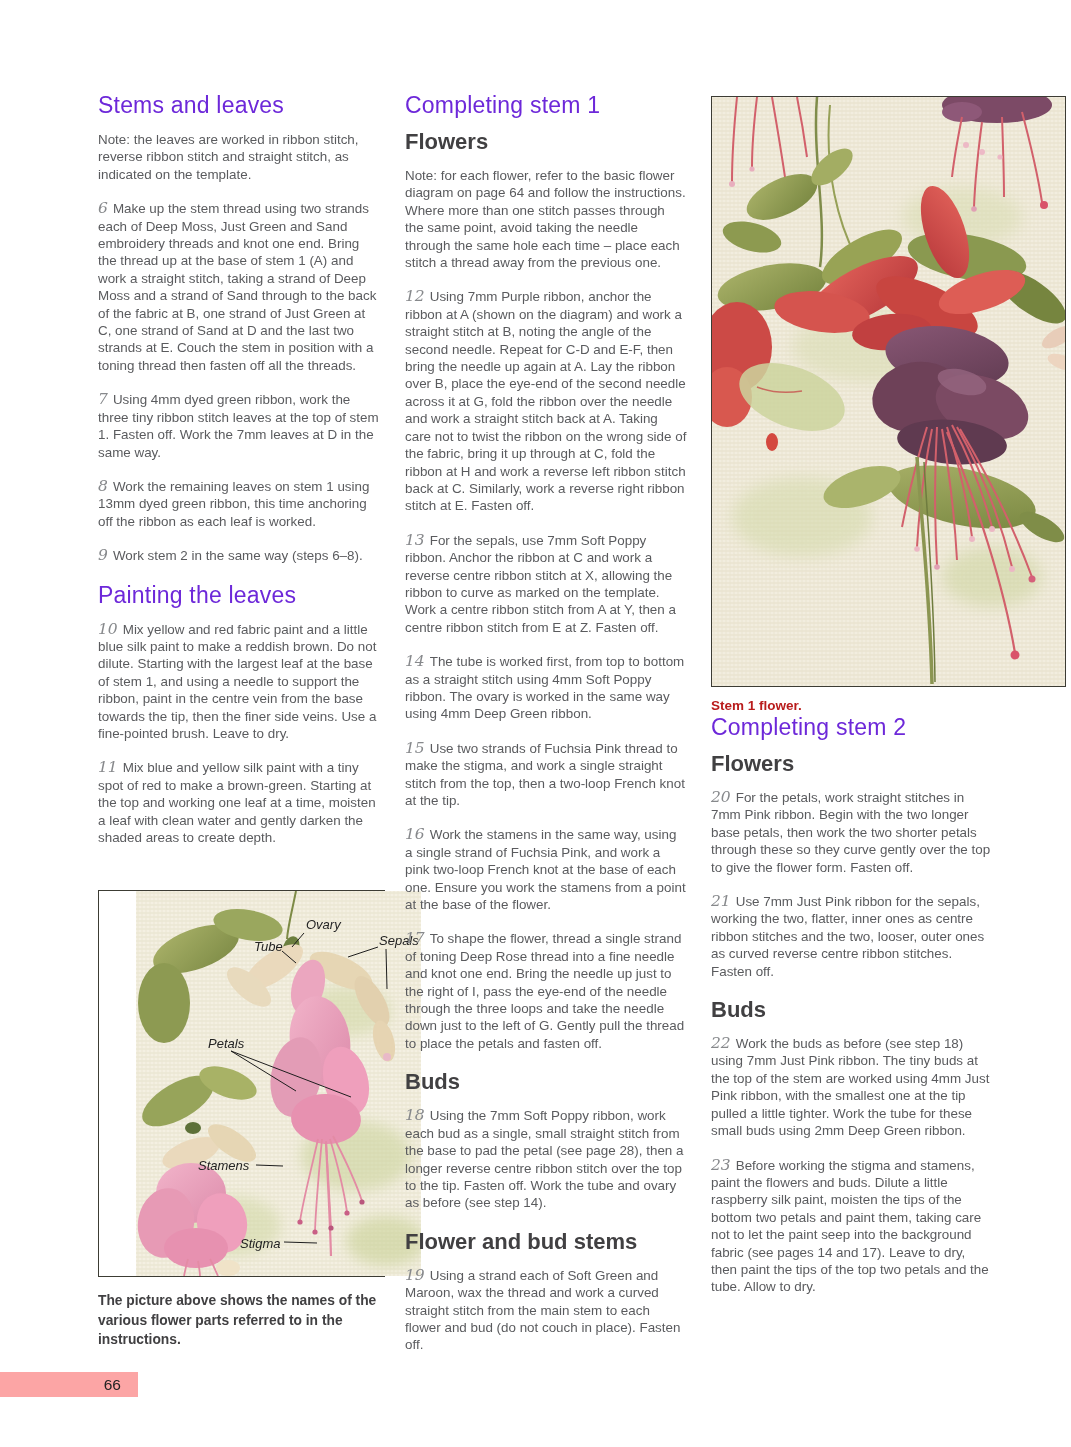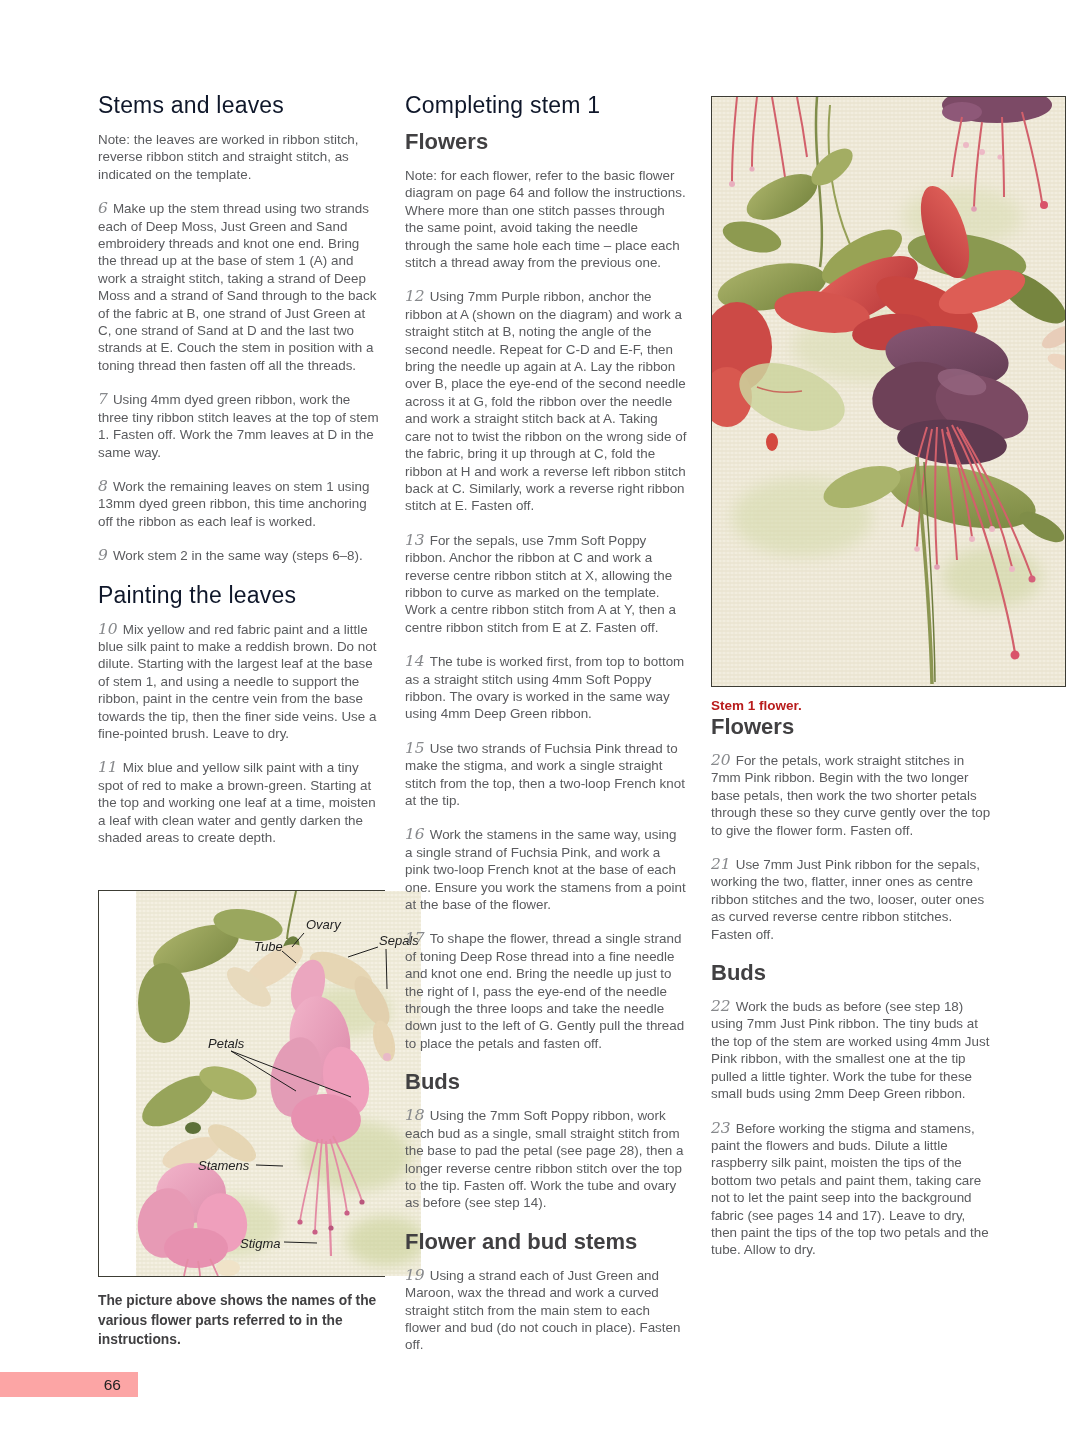--- a/index.html
+++ b/index.html
@@ -1,21 +1,21 @@
 <!DOCTYPE html>
 <html><head>
 <meta charset="utf-8">
 <style>
   html,body{margin:0;padding:0;background:#ffffff;}
   body{width:1071px;height:1447px;position:relative;font-family:"Liberation Sans",sans-serif;overflow:hidden;}
   .col{position:absolute;top:92px;}
   #col1{left:98px;width:281px;}
   #col2{left:405px;width:282px;}
   #col3{left:711px;width:280px;top:698px;}
-  h1.sect{font-size:23px;font-weight:400;color:#0f172a;margin:0 0 10px 0;letter-spacing:.2px;}
+  h1.sect{font-size:23px;font-weight:400;color:#6d28d9;margin:0 0 10px 0;letter-spacing:.2px;}
   h2.sub{font-size:22px;font-weight:700;color:#414042;margin:15px 0 8px 0;}
   p.body, p.step{font-size:13.4px;line-height:17.4px;color:#5a5b5e;margin:12px 0 17px 0;text-align:left;}
   .num{font-family:"DejaVu Serif",serif;font-style:italic;font-size:15.5px;color:#87898c;margin-right:5px;}
   .h1-gap{margin-top:22px;}
   .photo-frame{position:relative;display:block;border:1px solid #3c3c34;box-sizing:border-box;}
   #left-photo{margin-top:44px;width:287px;height:387px;padding-left:37px;}
   #right-photo{position:absolute;left:711px;top:96px;width:355px;height:591px;border:1px solid #3c3c34;box-sizing:border-box;}
   .caption-bold{font-size:13.8px;font-weight:700;color:#414042;line-height:19.5px;margin:14px 0 8px 0;}
   .photo-caption{font-size:13.5px;font-weight:700;color:#b91c1c;margin:0;line-height:16px;}
   #pageband{position:absolute;left:0;top:1372px;width:138px;height:25px;background:#fca5a5;}
@@ -142,21 +142,21 @@
     <p class="step"><span class="num">13</span><span>For the sepals, use 7mm Soft Poppy ribbon. Anchor the ribbon at C and work a reverse centre ribbon stitch at X, allowing the ribbon to curve as marked on the template. Work a centre ribbon stitch from A at Y, then a centre ribbon stitch from E at Z. Fasten off.</span></p>
     <p class="step"><span class="num">14</span><span>The tube is worked first, from top to bottom as a straight stitch using 4mm Soft Poppy ribbon. The ovary is worked in the same way using 4mm Deep Green ribbon.</span></p>
     <p class="step"><span class="num">15</span><span>Use two strands of Fuchsia Pink thread to make the stigma, and work a single straight stitch from the top, then a two-loop French knot at the tip.</span></p>
     <p class="step"><span class="num">16</span><span>Work the stamens in the same way, using a single strand of Fuchsia Pink, and work a pink two-loop French knot at the base of each one. Ensure you work the stamens from a point at the base of the flower.</span></p>
     <p class="step"><span class="num">17</span><span>To shape the flower, thread a single strand of toning Deep Rose thread into a fine needle and knot one end. Bring the needle up just to the right of I, pass the eye-end of the needle through the three loops and take the needle down just to the left of G. Gently pull the thread to place the petals and fasten off.</span></p>
 
     <h2 class="sub">Buds</h2>
     <p class="step"><span class="num">18</span><span>Using the 7mm Soft Poppy ribbon, work each bud as a single, small straight stitch from the base to pad the petal (see page 28), then a longer reverse centre ribbon stitch over the top to the tip. Fasten off. Work the tube and ovary as before (see step 14).</span></p>
 
     <h2 class="sub">Flower and bud stems</h2>
-    <p class="step"><span class="num">19</span><span>Using a strand each of Just Green and Maroon, wax the thread and work a curved straight stitch from the main stem to each flower and bud (do not couch in place). Fasten off.</span></p>
+    <p class="step"><span class="num">19</span><span>Using a strand each of Soft Green and Maroon, wax the thread and work a curved straight stitch from the main stem to each flower and bud (do not couch in place). Fasten off.</span></p>
   </div>
 
   <div id="right-photo">
     <svg width="353" height="589" viewBox="0 0 353 589">
       <defs>
         <pattern id="weaveR" width="4" height="4" patternUnits="userSpaceOnUse">
           <rect width="4" height="4" fill="#f2eddf"></rect>
           <path d="M0,2 H4" stroke="#e6e0ca" stroke-width="1"></path>
           <path d="M2,0 V4" stroke="#ebe5d1" stroke-width="1"></path>
         </pattern>
@@ -254,20 +254,21 @@
       <circle cx="303" cy="558" r="4.5" fill="#d9536a"></circle>
       <path d="M205,360 C210,430 218,500 220,587" stroke="#8b9551" stroke-width="3.5" fill="none"></path>
       <path d="M212,365 C216,430 222,500 223,585" stroke="#6f7c3f" stroke-width="1.5" fill="none"></path>
       <ellipse cx="346" cy="240" rx="18" ry="8" fill="#e8cdb9" transform="rotate(-30 346 240)"></ellipse>
       <ellipse cx="350" cy="265" rx="15" ry="7" fill="#edd5c0" transform="rotate(20 350 265)"></ellipse>
     </svg>
   </div>
 
   <div class="col" id="col3">
     <p class="photo-caption">Stem 1 flower.</p>
+    <h1 class="sect h1-gap">Completing stem 2</h1>
     <h2 class="sub" style="margin-top:0;">Flowers</h2>
 
     <p class="step"><span class="num">20</span><span>For the petals, work straight stitches in 7mm Pink ribbon. Begin with the two longer base petals, then work the two shorter petals through these so they curve gently over the top to give the flower form. Fasten off.</span></p>
     <p class="step"><span class="num">21</span><span>Use 7mm Just Pink ribbon for the sepals, working the two, flatter, inner ones as centre ribbon stitches and the two, looser, outer ones as curved reverse centre ribbon stitches. Fasten off.</span></p>
 
     <h2 class="sub">Buds</h2>
     <p class="step"><span class="num">22</span><span>Work the buds as before (see step 18) using 7mm Just Pink ribbon. The tiny buds at the top of the stem are worked using 4mm Just Pink ribbon, with the smallest one at the tip pulled a little tighter. Work the tube for these small buds using 2mm Deep Green ribbon.</span></p>
     <p class="step"><span class="num">23</span><span>Before working the stigma and stamens, paint the flowers and buds. Dilute a little raspberry silk paint, moisten the tips of the bottom two petals and paint them, taking care not to let the paint seep into the background fabric (see pages 14 and 17). Leave to dry, then paint the tips of the top two petals and the tube. Allow to dry.</span></p>
   </div>
 

